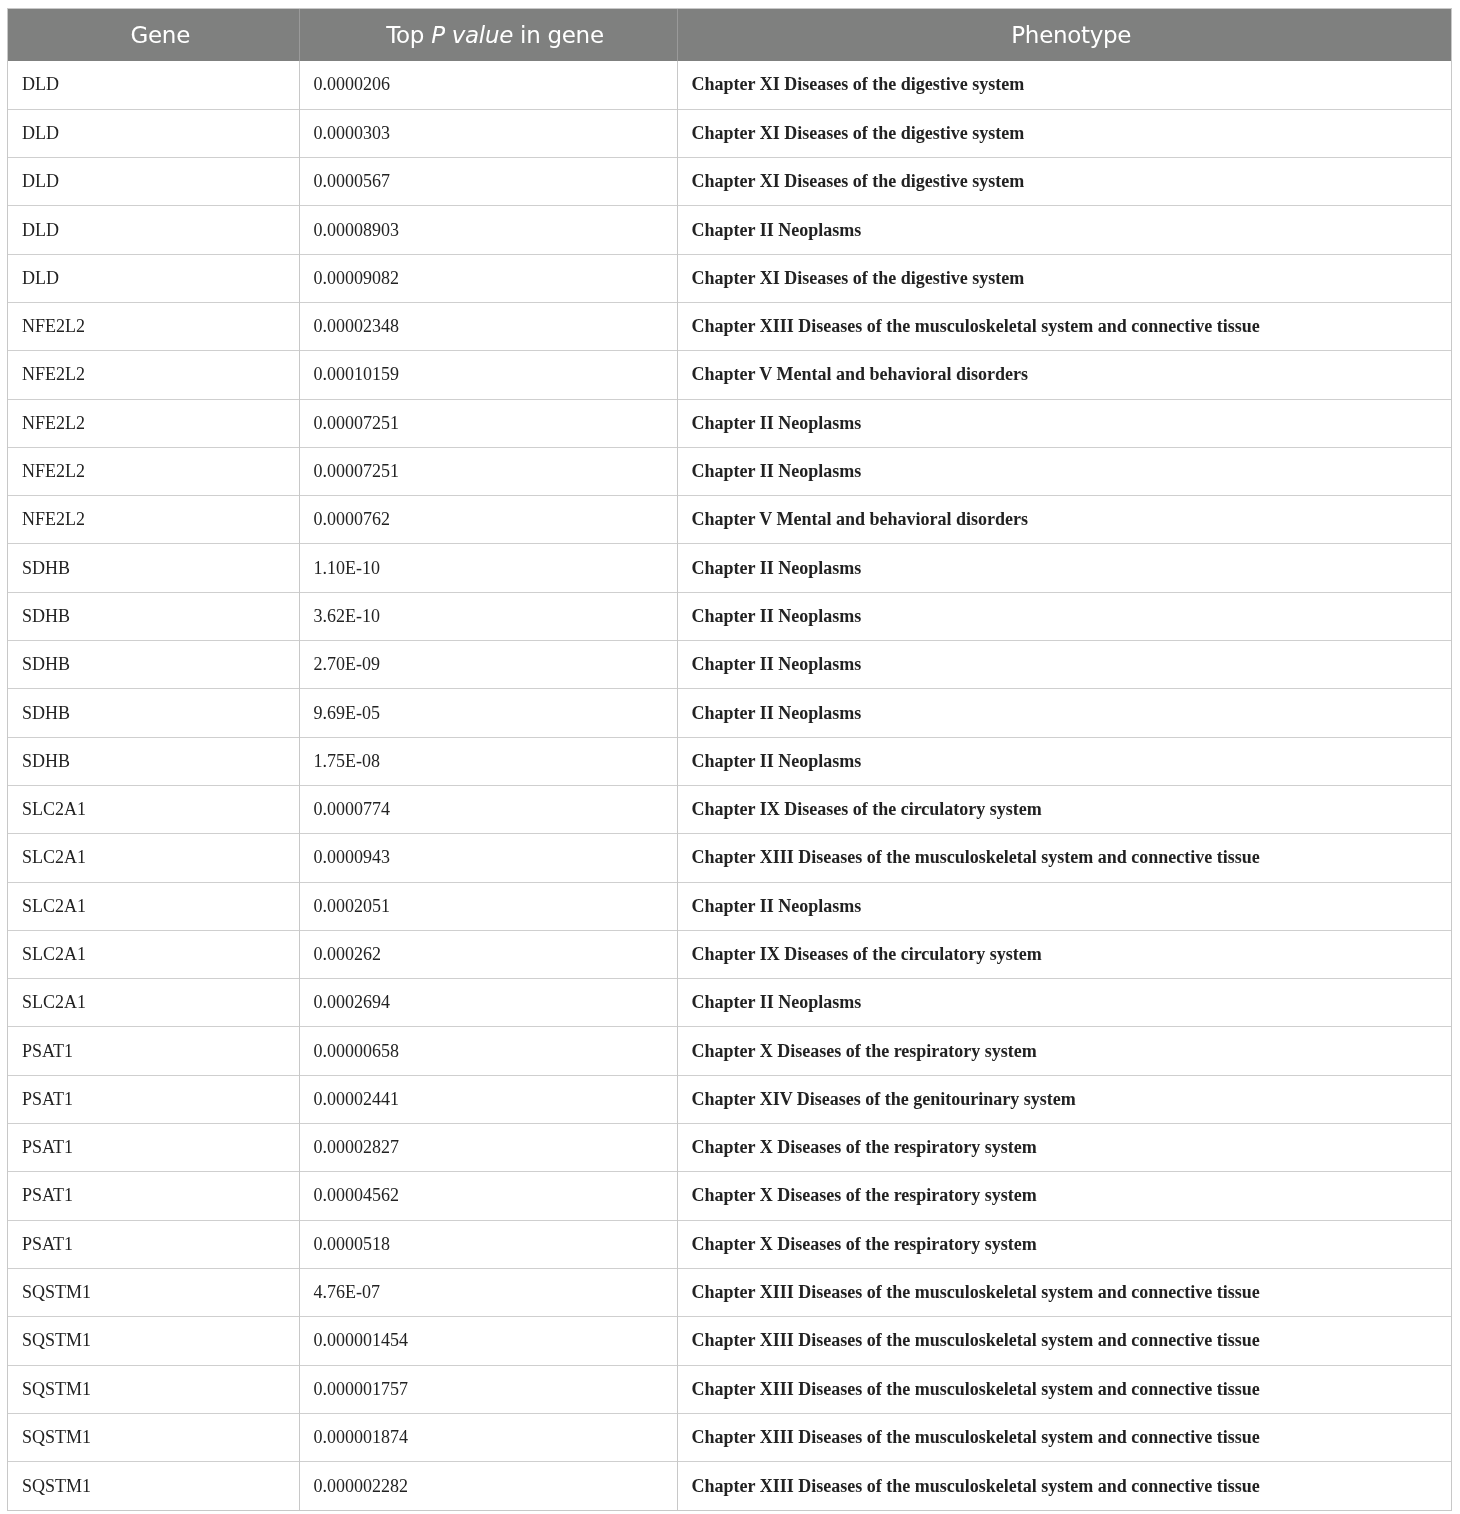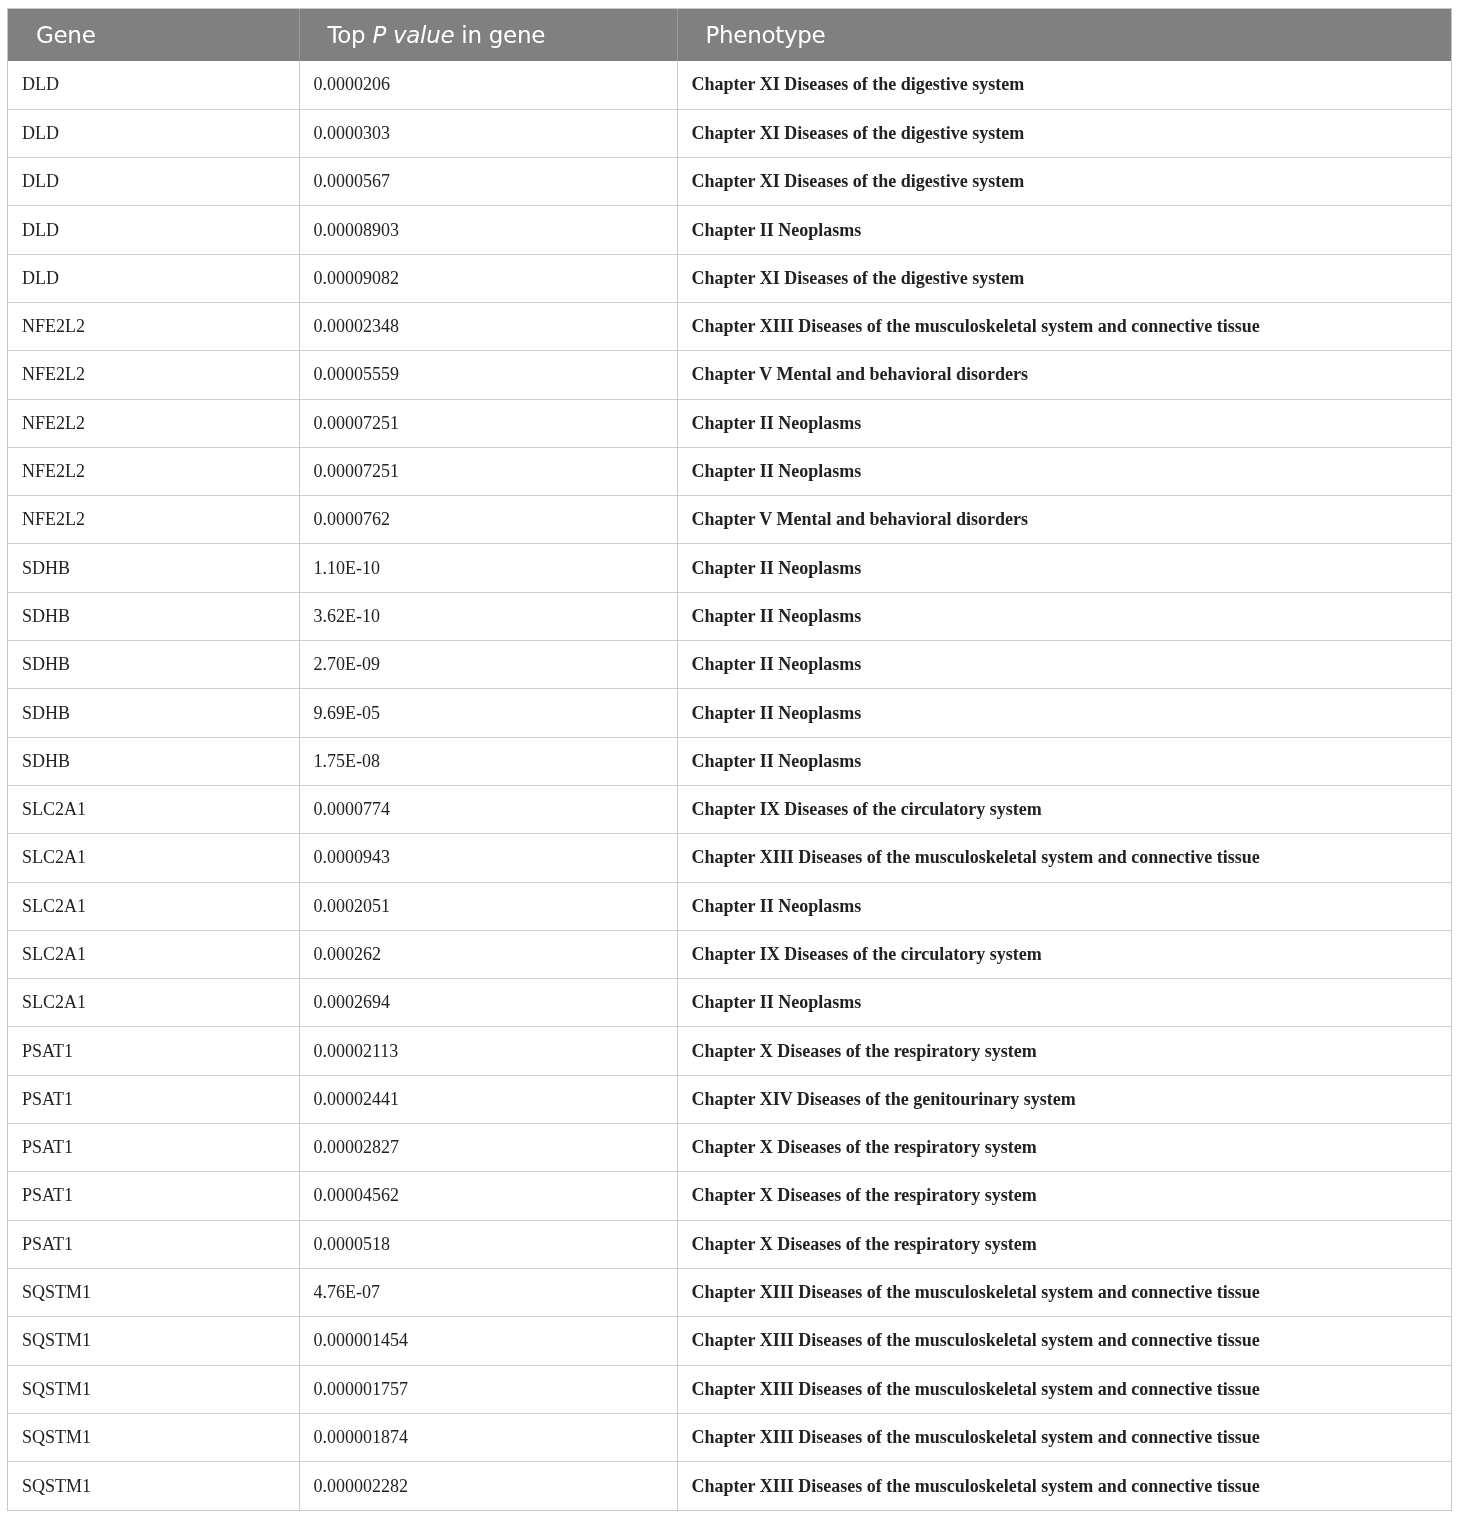--- a/index.html
+++ b/index.html
@@ -12,23 +12,23 @@
     table { border-collapse: collapse; width: 100%; table-layout: fixed; }
     col.c1 { width: 291px; }
     col.c2 { width: 378px; }
     col.c3 { width: auto; }
     thead th {
       background: #7f807f;
       color: #ffffff;
       font-family: "DejaVu Sans", sans-serif;
       font-weight: normal;
       font-size: 23px;
-      text-align: left;
+      text-align: center;
       height: 52px;
-      padding: 0 0 0 28px;
+      padding: 0 0 0 14px;
       border-right: 1px solid #9a9a9a;
       box-sizing: border-box;
       vertical-align: middle;
       letter-spacing: -0.3px;
     }
     thead th:last-child { border-right: none; }
     thead th i { font-style: italic; }
     tbody td {
       font-family: "Liberation Serif", serif;
       font-size: 18px;
@@ -87,21 +87,21 @@
           <td>0.00009082</td>
           <td>Chapter XI Diseases of the digestive system</td>
         </tr>
         <tr>
           <td>NFE2L2</td>
           <td>0.00002348</td>
           <td>Chapter XIII Diseases of the musculoskeletal system and connective tissue</td>
         </tr>
         <tr>
           <td>NFE2L2</td>
-          <td>0.00005559</td>
+          <td>0.00010159</td>
           <td>Chapter V Mental and behavioral disorders</td>
         </tr>
         <tr>
           <td>NFE2L2</td>
           <td>0.00007251</td>
           <td>Chapter II Neoplasms</td>
         </tr>
         <tr>
           <td>NFE2L2</td>
           <td>0.00007251</td>
@@ -157,21 +157,21 @@
           <td>0.000262</td>
           <td>Chapter IX Diseases of the circulatory system</td>
         </tr>
         <tr>
           <td>SLC2A1</td>
           <td>0.0002694</td>
           <td>Chapter II Neoplasms</td>
         </tr>
         <tr>
           <td>PSAT1</td>
-          <td>0.00002113</td>
+          <td>0.00000658</td>
           <td>Chapter X Diseases of the respiratory system</td>
         </tr>
         <tr>
           <td>PSAT1</td>
           <td>0.00002441</td>
           <td>Chapter XIV Diseases of the genitourinary system</td>
         </tr>
         <tr>
           <td>PSAT1</td>
           <td>0.00002827</td>

